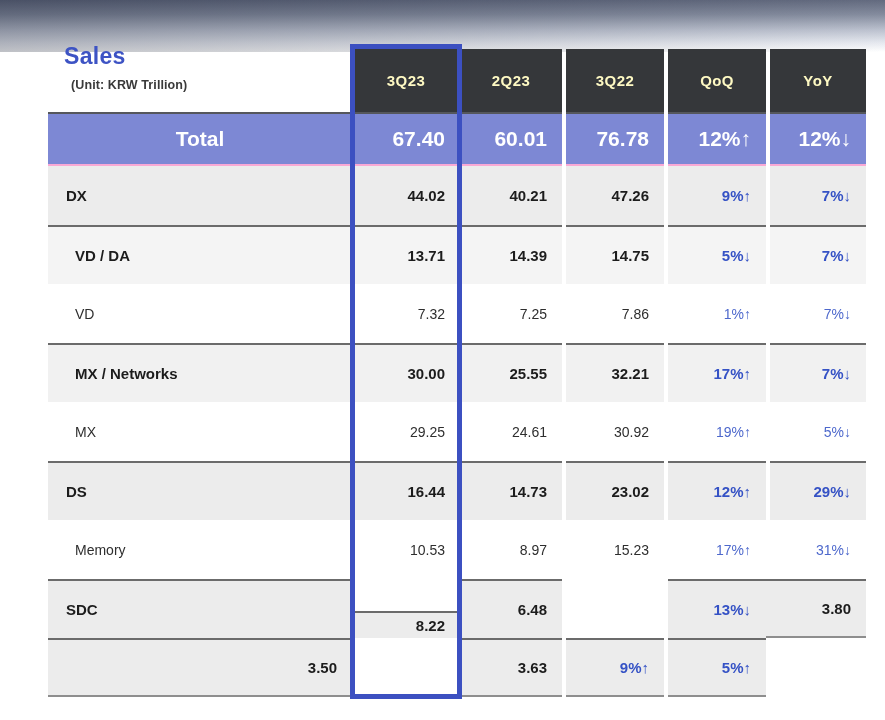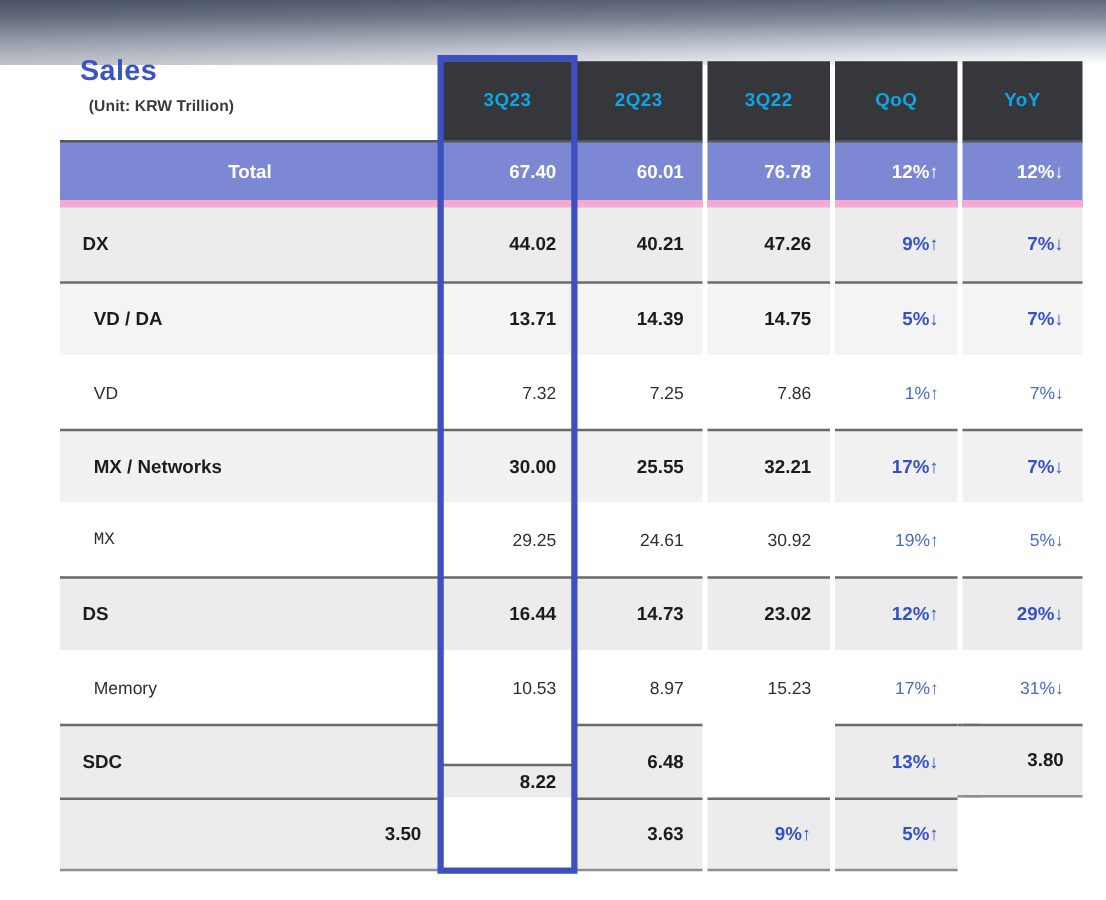--- a/index.html
+++ b/index.html
@@ -29,35 +29,35 @@
     display:grid;
     grid-template-columns:304px 108px 102px 4px 98px 4px 98px 4px 96px;
     grid-template-rows:63px 54px repeat(9,59px);
   }
   .cell{
     box-sizing:border-box;display:flex;align-items:center;
     font-size:15px;color:#1f1f1f;
   }
   .gapcell{background:transparent;}
   .hcell{
-    background:#35373a;color:#0ea5e9;font-weight:700;font-size:15px;
+    background:#35373a;color:#fef9c3;font-weight:700;font-size:15px;
     justify-content:center;letter-spacing:0.4px;
   }
   .corner{background:transparent;}
   .lbl{justify-content:flex-start;}
   .num,.pct{justify-content:flex-end;padding-right:15px;}
   .indent-0{padding-left:18px;}
   .indent-1{padding-left:27px;}
   .row-group{font-weight:700;color:#1c1c1c;font-size:15px;}
   .row-sub{font-weight:400;color:#2e2e2e;font-size:14px;}
   .row-group.pct{color:#3552c5;}
   .row-sub.pct{color:#4d68cc;}
   .row-total{
-    background:#7d88d4;color:#ffffff;font-weight:700;font-size:15px;
-    border-top:2px solid #55575c;border-bottom:6px solid #f9a8d4;
+    background:#7d88d4;color:#ffffff;font-weight:700;font-size:21px;
+    border-top:2px solid #55575c;border-bottom:2px solid #f9a8d4;
   }
   .row-total.lbl{justify-content:center;padding-left:0;}
   .row-total.pct{color:#ffffff;}
   .sep-top{border-top:2px solid #6b6b6b;}
   .row-bottom{border-bottom:2px solid #8e8e8e;}
   
   .highlight-box{
     position:absolute;left:350px;top:44px;width:112px;height:655px;
     box-sizing:border-box;border:5px solid #3c50c1;
     z-index:2;pointer-events:none;
@@ -121,21 +121,21 @@
     <div class="cell pct row-sub" style="background: rgb(255, 255, 255);">7%↓</div>
     <div class="cell lbl indent-1 row-group sep-top" style="background: rgb(241, 241, 241);">MX / Networks</div>
     <div class="cell num row-group sep-top" style="background: rgb(241, 241, 241);">30.00</div>
     <div class="cell num row-group sep-top" style="background: rgb(241, 241, 241);">25.55</div>
     <div class="cell gapcell"></div>
     <div class="cell num row-group sep-top" style="background: rgb(241, 241, 241);">32.21</div>
     <div class="cell gapcell"></div>
     <div class="cell pct row-group sep-top" style="background: rgb(241, 241, 241);">17%↑</div>
     <div class="cell gapcell"></div>
     <div class="cell pct row-group sep-top" style="background: rgb(241, 241, 241);">7%↓</div>
-    <div class="cell lbl indent-1 row-sub" style="background: rgb(255, 255, 255); font-family: Liberation Mono, monospace;">MX</div>
+    <div class="cell lbl indent-1 row-sub" style="background: rgb(255, 255, 255);">MX</div>
     <div class="cell num row-sub" style="background: rgb(255, 255, 255);">29.25</div>
     <div class="cell num row-sub" style="background: rgb(255, 255, 255);">24.61</div>
     <div class="cell gapcell"></div>
     <div class="cell num row-sub" style="background: rgb(255, 255, 255);">30.92</div>
     <div class="cell gapcell"></div>
     <div class="cell pct row-sub" style="background: rgb(255, 255, 255);">19%↑</div>
     <div class="cell gapcell"></div>
     <div class="cell pct row-sub" style="background: rgb(255, 255, 255);">5%↓</div>
     <div class="cell lbl indent-0 row-group sep-top" style="background: rgb(236, 236, 236);">DS</div>
     <div class="cell num row-group sep-top" style="background: rgb(236, 236, 236);">16.44</div>

